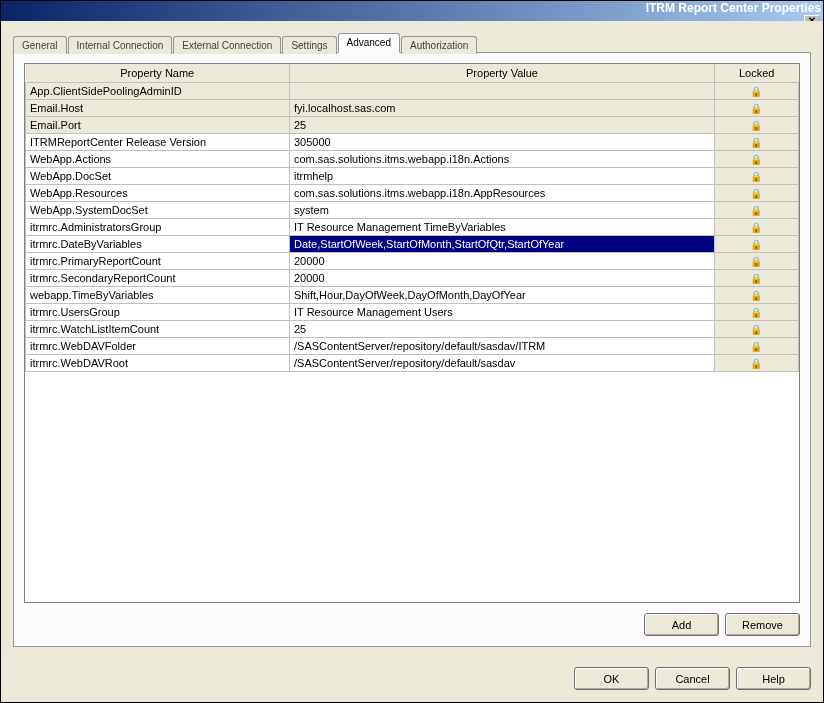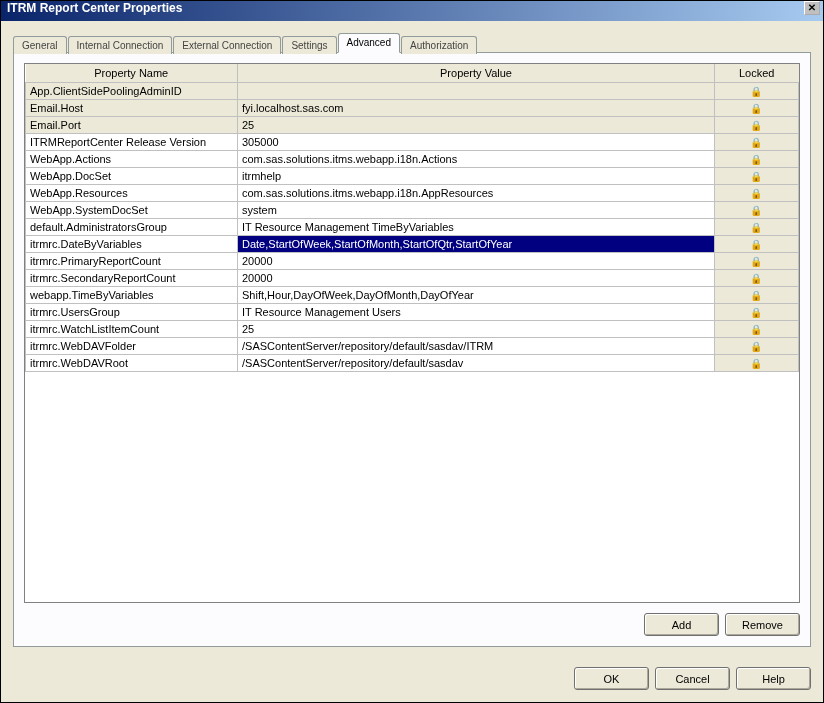--- a/index.html
+++ b/index.html
@@ -18,22 +18,23 @@
     flex-direction: column;
     background: #ece9d8;
     box-shadow: 2px 2px 5px rgba(0,0,0,0.4);
   }
   .titlebar {
     background: linear-gradient(to right, #0a246a, #a6caf0);
     color: #fff;
     font-weight: bold;
     height: 20px;
     display: flex;
-    align-items: flex-start;
+    align-items: flex-end;
     padding: 0 2px;
+    flex-direction: column;
   }
   .titlebar-text {
     flex: 1;
     padding-left: 4px;
     font-size: 12px;
   }
   .close-btn {
     width: 16px;
     height: 14px;
     background: #c0c0c0;
@@ -125,21 +126,21 @@
     background: #fff;
     white-space: nowrap;
     overflow: hidden;
     text-overflow: clip;
   }
   tr.shaded td { background: #ece9d8; }
   td.selected {
     background: #000080 !important;
     color: #fff;
   }
-  .col-name { width: 212px; }
+  .col-name { width: 264px; }
   .col-value { }
   .col-locked { width: 84px; text-align: center; }
   td.locked-cell { background: #ece9d8 !important; text-align: center; vertical-align: middle; }
   .lock-icon {
     display: inline-block;
     font-size: 10px;
     color: #8a7a00;
     line-height: 1;
   }
   .panel-btn-row {
@@ -237,21 +238,21 @@
                 <td class="col-name">WebApp.Resources</td>
                 <td class="col-value">com.sas.solutions.itms.webapp.i18n.AppResources</td>
                 <td class="col-locked locked-cell"><span class="lock-icon">🔒</span></td>
               </tr>
               <tr>
                 <td class="col-name">WebApp.SystemDocSet</td>
                 <td class="col-value">system</td>
                 <td class="col-locked locked-cell"><span class="lock-icon">🔒</span></td>
               </tr>
               <tr>
-                <td class="col-name">default.AdministratorsGroup</td>
+                <td class="col-name">itrmrc.AdministratorsGroup</td>
                 <td class="col-value">IT Resource Management TimeByVariables</td>
                 <td class="col-locked locked-cell"><span class="lock-icon">🔒</span></td>
               </tr>
               <tr>
                 <td class="col-name">itrmrc.DateByVariables</td>
                 <td class="col-value selected">Date,StartOfWeek,StartOfMonth,StartOfQtr,StartOfYear</td>
                 <td class="col-locked locked-cell"><span class="lock-icon">🔒</span></td>
               </tr>
               <tr>
                 <td class="col-name">itrmrc.PrimaryReportCount</td>

